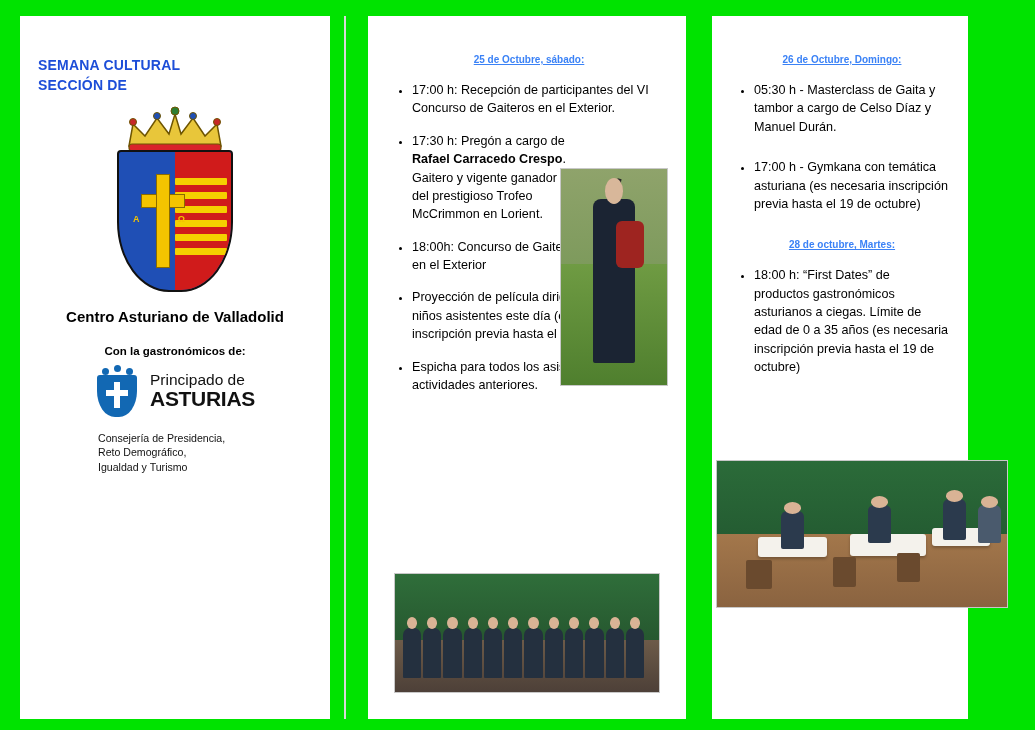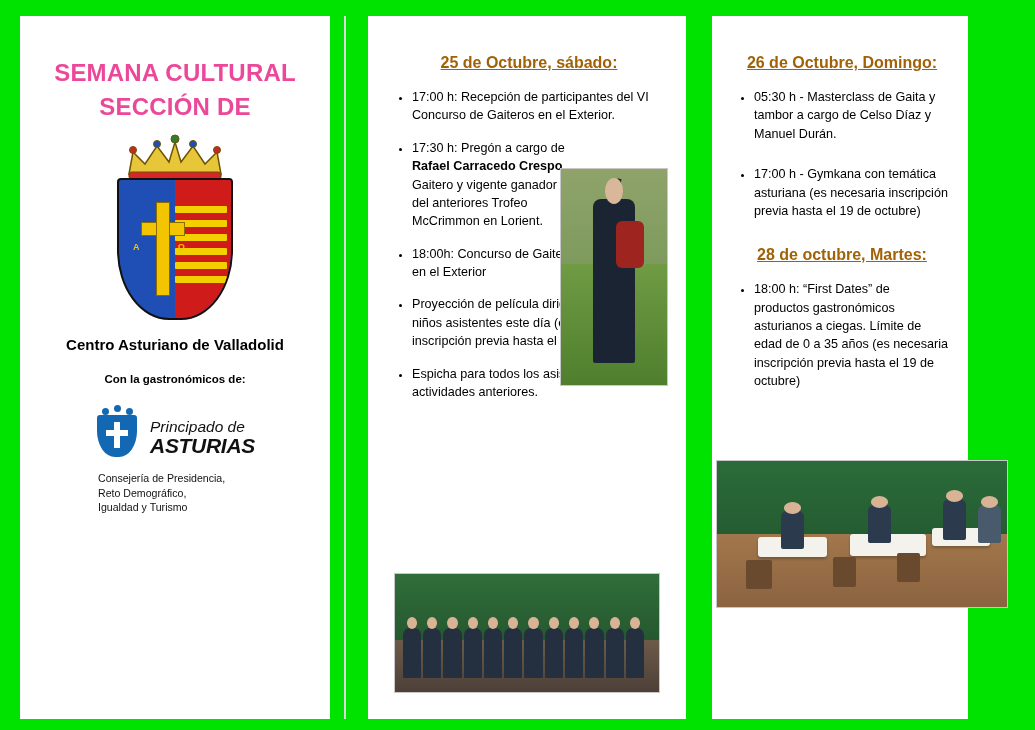--- a/index.html
+++ b/index.html
@@ -28,25 +28,24 @@
   .fold {
     position: absolute;
     top: 16px;
     width: 2px;
     height: 703px;
     background: #d9d9d9;
   }
   #fold-1 { left: 344px; }
 
   .title {
-    text-align: center;
-    font-weight: bold;
-    font-size: 24px;
+    font-weight: bold;
+    font-size: 14px;
     line-height: 1.42;
-    color: #ec4899;
+    color: #1d4ed8;
     margin: 40px 18px 0 18px;
     letter-spacing: 0.2px;
   }
   .subtitle {
     text-align: center;
     font-weight: bold;
     font-size: 13.2px;
     color: #000;
     margin: 24px 10px 0 10px;
   }
@@ -129,25 +128,24 @@
     position: absolute;
     left: 14px; top: 62px;
     width: 52px;
     display: flex; justify-content: space-between;
     font-size: 9px; color: #f3c400; font-weight: bold;
   }
 
   
   .logo-row {
     display: flex;
-    align-items: flex-end;
+    align-items: center;
     justify-content: center;
     gap: 9px;
-    margin-top: 20px;
-    font-style: italic;
+    margin-top: 8px;
   }
   .logo-mark { position: relative; width: 46px; height: 52px; }
   .logo-shield {
     position: absolute; left: 2px; top: 10px;
     width: 40px; height: 42px;
     background: #1268b3;
     border-radius: 3px 3px 18px 18px / 3px 3px 26px 26px;
   }
   .logo-cross-v {
     position: absolute; left: 19px; top: 17px;
@@ -165,23 +163,23 @@
   .logo-text { text-align: left; line-height: 1.05; }
   .logo-text .l1 { font-size: 15.5px; color: #111; }
   .logo-text .l2 { font-size: 21px; font-weight: bold; color: #111; letter-spacing: -0.3px; }
 
   
   .col-inner { padding: 38px 22px 10px 26px; }
   .col-inner-r { padding: 38px 20px 10px 24px; }
   .day-head {
     text-align: center;
     font-weight: bold;
-    font-size: 16px;
+    font-size: 10px;
     text-decoration: underline;
-    color: #a16207;
+    color: #3b82f6;
     margin-bottom: 16px;
   }
   .day-head.second { margin-top: 26px; }
   ul.items {
     margin: 0; padding: 0 0 0 18px;
     list-style: disc;
   }
   ul.items li {
     font-size: 12.6px;
     line-height: 1.46;
@@ -303,21 +301,21 @@
       <div>Igualdad y Turismo</div>
     </div>
   </div>
 
   <div class="panel" id="panel-mid">
     <div class="col-inner">
       <div class="day-head">25 de Octubre, sábado:</div>
       <ul class="items">
         <li>17:00 h: Recepción de participantes del VI Concurso de Gaiteros en el Exterior.</li>
         <li style="width:165px;">
-          <span>17:30 h: Pregón a cargo de </span><span class="strong">Rafael Carracedo Crespo</span><span>. Gaitero y vigente ganador del anteriores Trofeo McCrimmon en Lorient.</span>
+          <span>17:30 h: Pregón a cargo de </span><span class="strong">Rafael Carracedo Crespo</span><span>. Gaitero y vigente ganador del prestigioso Trofeo McCrimmon en Lorient.</span>
         </li>
         <li style="width:170px;">18:00h: Concurso de Gaiteros en el Exterior</li>
         <li>Proyección de película dirigida a todos los niños asistentes este día (es necesaria inscripción previa hasta el 19 de octubre)</li>
         <li>Espicha para todos los asistentes a las actividades anteriores.</li>
       </ul>
     </div>
   </div>
 
   <div class="panel" id="panel-right">
     <div class="col-inner-r">

